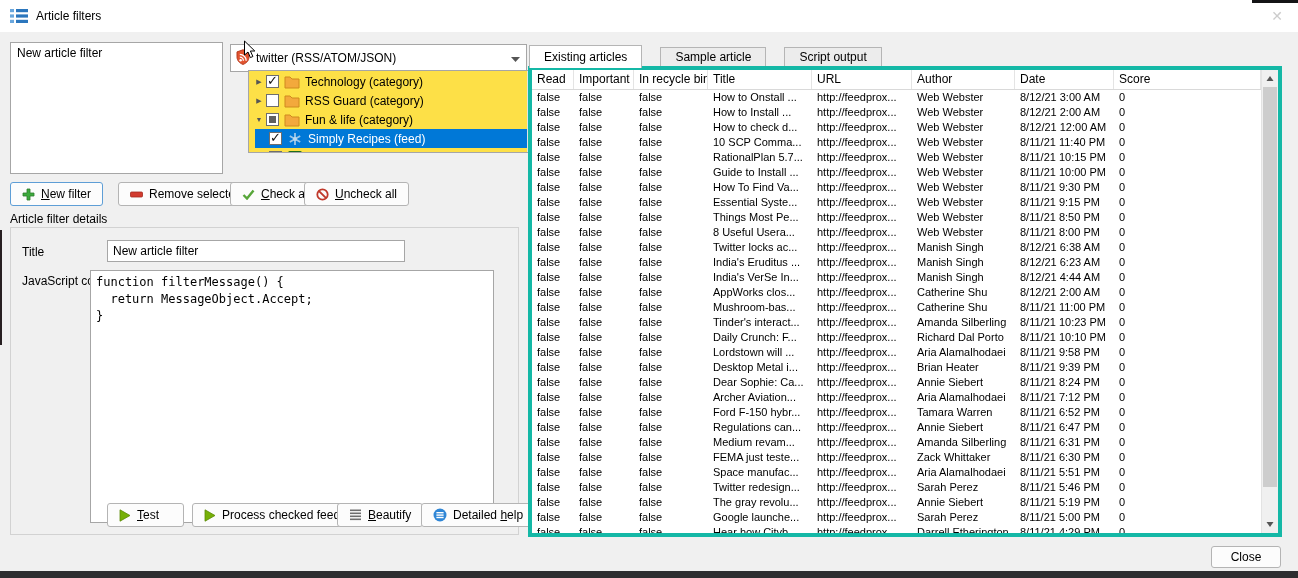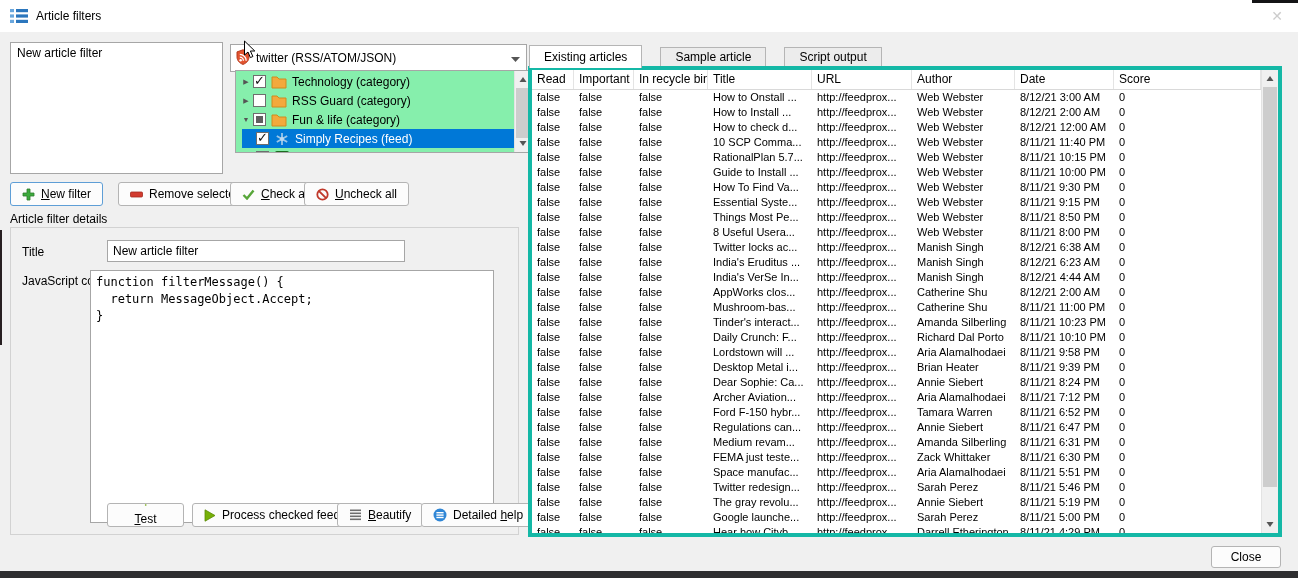--- a/index.html
+++ b/index.html
@@ -19,21 +19,21 @@
              background:#fff; border:1px solid #a6a6a6; }
   .listbox .item { padding:3px 6px; white-space:nowrap; overflow:hidden; }
 
   
   .combo { position:absolute; left:230px; top:44px; width:297px; height:28px; background:#fff;
            border:1px solid #a6a6a6; display:flex; align-items:center; gap:5px; padding:0 6px 0 4px; }
   .combo .combo-text { white-space:nowrap; overflow:hidden; flex:1; }
   .cursor { position:absolute; left:243px; top:40px; z-index:99; }
 
   
-  .tree { position:absolute; left:235px; top:70px; width:297px; height:83px; background:#86efac;
+  .tree { position:absolute; left:248px; top:70px; width:297px; height:83px; background:#fde047;
           border:1px solid #a6a6a6; overflow:hidden; }
   .tree-rows { position:absolute; left:0; top:1px; right:17px; }
   .tree-row { height:19px; display:flex; align-items:center; white-space:nowrap; overflow:hidden; }
   .tree-row .expander { flex:0 0 14px; margin-left:3px; text-align:center; font-size:7px; color:#555; }
   .tree-row.feed { padding-left:20px; }
   .tree-row.selected { background:#0078d7; color:#fff; margin-left:6px; }
   .tree-row.selected.feed { padding-left:14px; }
   .checkbox { flex:0 0 13px; width:13px; height:13px; border:1px solid #6e6e6e; background:#fff;
               position:relative; margin-right:5px; }
   .checkbox.checked::after { content:"\2713"; position:absolute; left:0; top:-3px;
@@ -54,21 +54,21 @@
   .vscroll .thumb { position:absolute; left:1px; width:14px; background:#cdcdcd; }
 
   
   .btn { position:absolute; height:24px; display:inline-flex; align-items:center; gap:6px;
          padding:0 11px; background:#fcfcfc; border:1px solid #b4b4b4; border-radius:3px;
          font-size:12px; white-space:nowrap; }
   #btn-new-filter { left:10px; top:182px; border-color:#5e9ed6; }
   #btn-remove { left:118px; top:182px; }
   #btn-check-all { left:230px; top:182px; }
   #btn-uncheck-all { left:304px; top:182px; }
-  #btn-test { left:107px; top:503px; width:77px; justify-content:flex-start;flex-direction:column; }
+  #btn-test { left:107px; top:503px; width:77px; justify-content:flex-start; }
   #btn-process { left:192px; top:503px; }
   #btn-beautify { left:337px; top:503px; }
   #btn-help { left:421px; top:503px; }
   .close-btn { position:absolute; left:1211px; top:546px; width:70px; height:22px;
                background:#fcfcfc; border:1px solid #b4b4b4; border-radius:3px; font-size:12px;
                display:flex; align-items:center; justify-content:center; }
 
   
   .section-label { position:absolute; left:10px; top:212px; }
   .groupbox { position:absolute; left:10px; top:227px; width:509px; height:308px;

